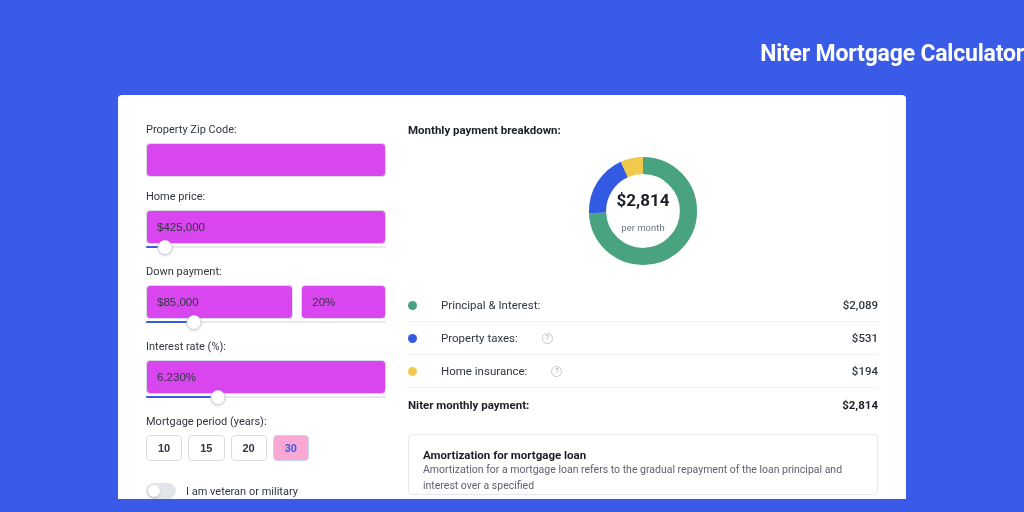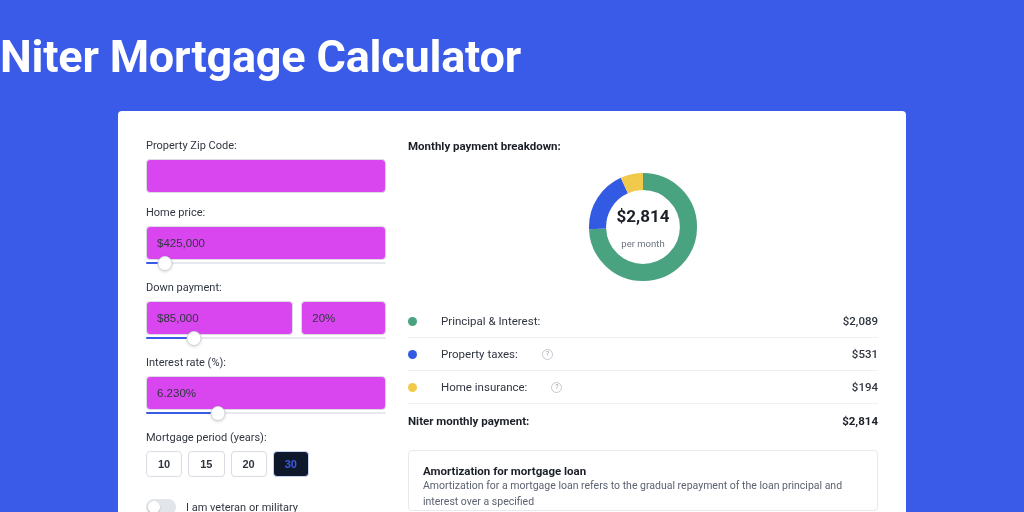--- a/index.html
+++ b/index.html
@@ -1,24 +1,24 @@
 <!DOCTYPE html>
 <html><head>
 <meta charset="utf-8">
 <style>
   * { box-sizing: border-box; margin: 0; padding: 0; }
   html, body { width: 1024px; height: 512px; overflow: hidden; font-family: -apple-system, BlinkMacSystemFont, "Segoe UI", Roboto, Arial, sans-serif; }
   body { background: #3A5BE8; }
 
   .page-title {
-    text-align: left;
+    text-align: right;
     color: #fff;
-    font-size: 45px;
+    font-size: 23px;
     font-weight: 700;
-    padding-top: 30px;
+    padding-top: 40px;
     padding-bottom: 28px;
     letter-spacing: -0.2px;
   }
 
   .card {
     background: #fff;
     margin: 0 auto;
     width: 788px;
     border-radius: 4px 4px 0 0;
     padding: 28px 28px 0 28px;
@@ -85,21 +85,21 @@
     border: 1px solid #d9dde3;
     background: #fff;
     border-radius: 4px;
     font-size: 11px;
     font-weight: 600;
     color: #303640;
     padding: 6px 11px;
     cursor: pointer;
   }
   .period-btn.active {
-    background: #0f172a;
+    background: #f9a8d4;
     border-color: #c7d2f8;
     color: #3A5BE8;
   }
 
   .toggle-row {
     display: flex;
     align-items: center;
     gap: 10px;
     margin-top: 22px;
   }

